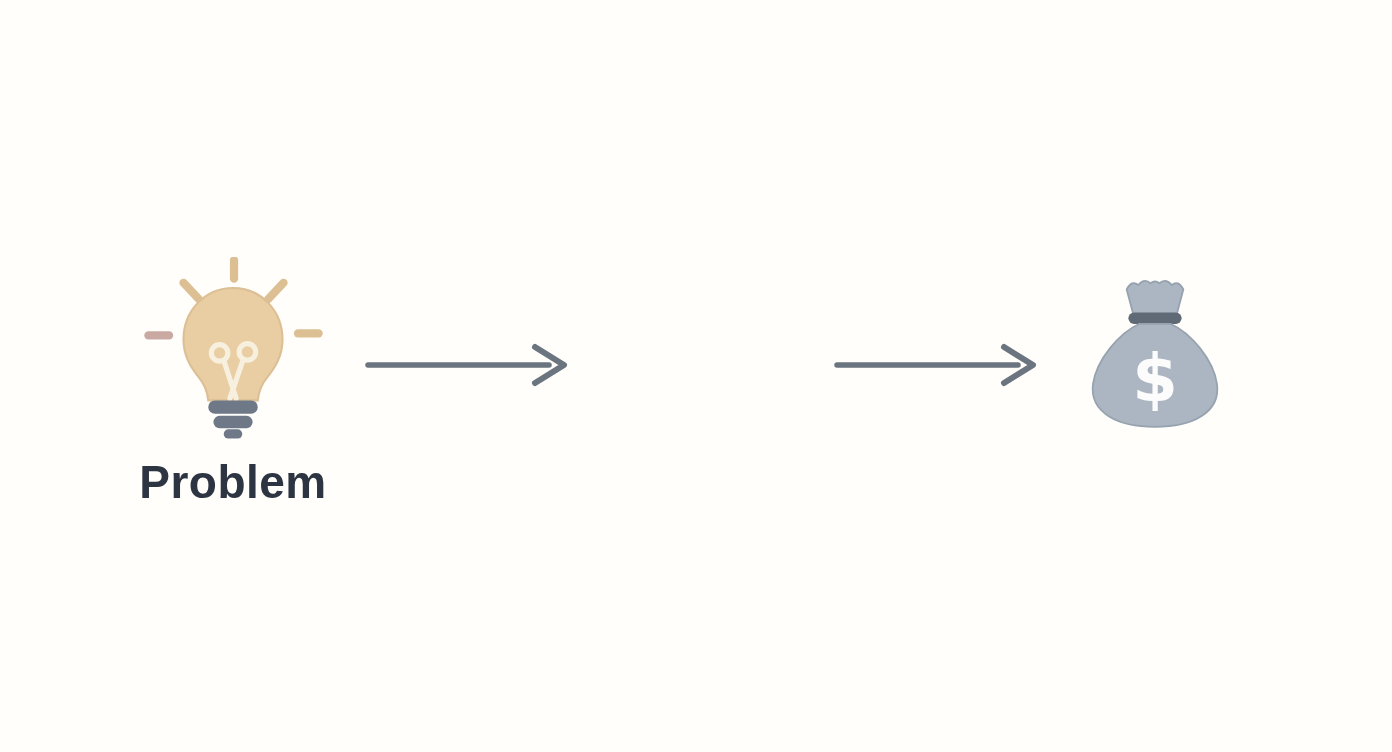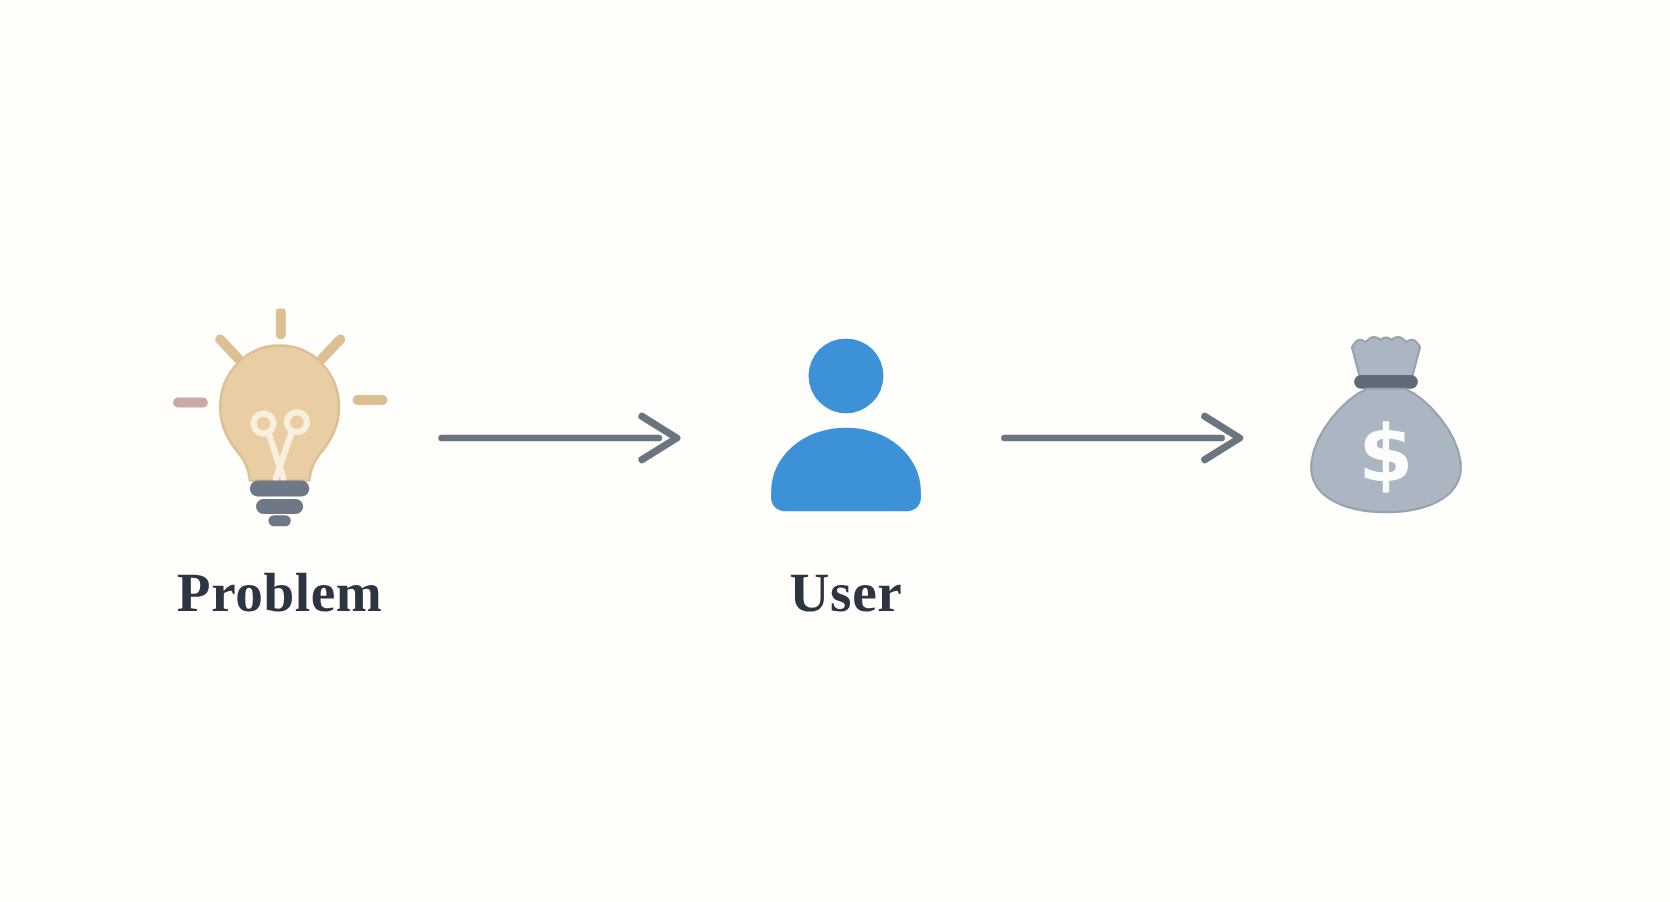--- a/index.html
+++ b/index.html
@@ -25,28 +25,27 @@
   .node-problem     { left: 33px; }
   .node-user        { left: 505px; }
   .node-constraints { left: 955px; }
   .icon-wrap {
     height: 200px;
     display: flex;
     align-items: center;
     justify-content: center;
   }
   .node-label {
-    margin-top: 12px;
+    margin-top: 0;
     font-size: 46px;
     font-weight: bold;
     letter-spacing: 0.5px;
     color: var(--label-text, #2d3542);
     white-space: nowrap;
     text-align: center;
-    font-family: Liberation Serif, serif;
   }
   .connector {
     position: absolute;
     top: 340px;
     width: 210px;
     height: 50px;
   }
   .connector-1 { left: 363px; }
   .connector-2 { left: 832px; }
 
@@ -108,29 +107,20 @@
       </svg>
     </div>
     <div class="node-label">Problem</div>
   </div>
 
   <svg class="connector connector-1" viewBox="0 0 210 50">
     <line class="arrow-shaft" x1="5" y1="25" x2="186" y2="25"></line>
     <polyline class="arrow-head" points="172,7 201,25 172,43"></polyline>
   </svg>
 
-  <div class="node node-user">
-    <div class="icon-wrap">
-      <svg width="132" height="146" viewBox="0 0 130 145" aria-hidden="true">
-        <circle class="person-part" cx="65" cy="31" r="31"></circle>
-        <path class="person-part" d="M65 74 C29 74 3 98 3 127 L3 132 C3 138 8 143 14 143 L116 143 C122 143 127 138 127 132 L127 127 C127 98 101 74 65 74 Z"></path>
-      </svg>
-    </div>
-    <div class="node-label">User</div>
-  </div>
 
   <svg class="connector connector-2" viewBox="0 0 210 50">
     <line class="arrow-shaft" x1="5" y1="25" x2="186" y2="25"></line>
     <polyline class="arrow-head" points="172,7 201,25 172,43"></polyline>
   </svg>
 
   <div class="node node-constraints">
     <div class="icon-wrap">
       <svg width="142" height="156" viewBox="0 0 160 176" aria-hidden="true">
 

